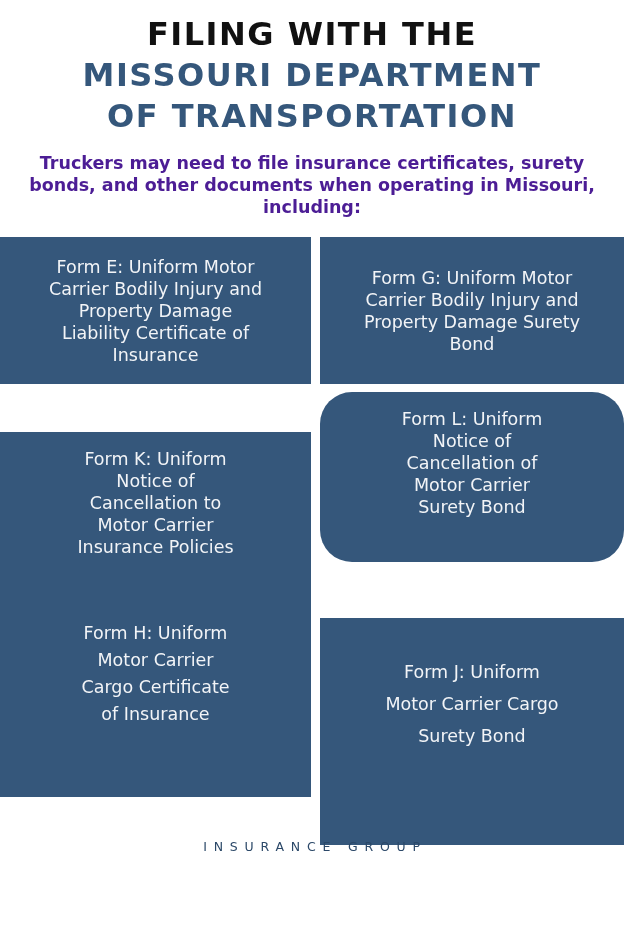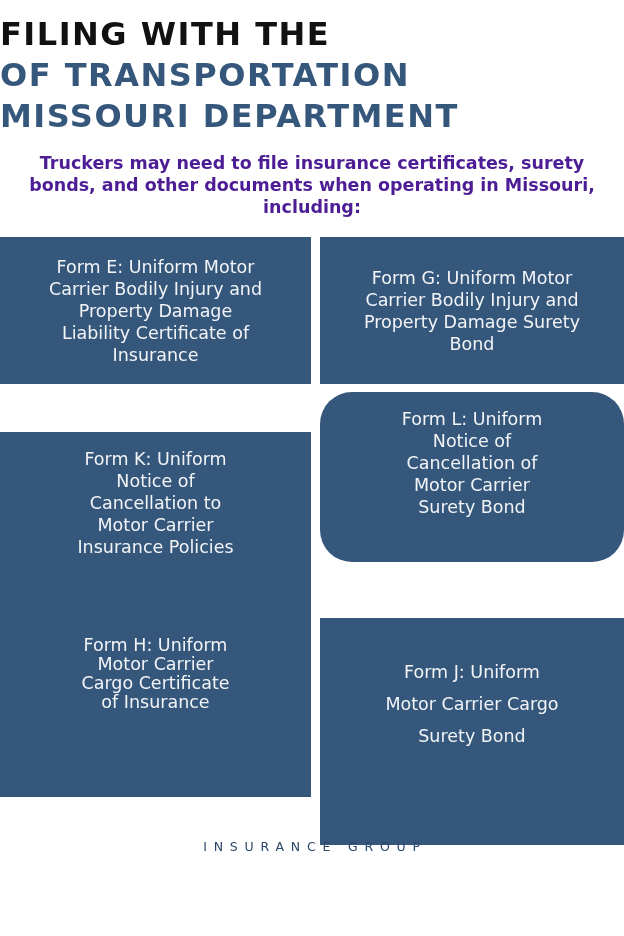--- a/index.html
+++ b/index.html
@@ -1,36 +1,36 @@
 <!DOCTYPE html>
 <html><head>
   <meta charset="utf-8">
   <style>
     html, body { margin: 0; padding: 0; background: #ffffff; }
     body { width: 624px; height: 936px; position: relative; overflow: hidden; font-family: "DejaVu Sans", sans-serif; }
-    .title-wrap { position: absolute; top: 14px; left: 0; width: 624px; }
+    .title-wrap { position: absolute; top: 14px; left: 0; width: 624px; text-align: center; }
     .title-line { font-family: "DejaVu Sans", sans-serif; font-weight: bold; font-size: 32px; line-height: 41px; letter-spacing: 1.5px; }
     .title-black { color: #111111; }
     .title-blue { color: #35577b; }
     .subtitle { position: absolute; top: 152px; left: 20px; width: 584px; text-align: center; font-family: "DejaVu Sans", sans-serif; font-weight: bold; font-size: 17.5px; line-height: 22px; color: #4c1d95; }
     .grid { position: absolute; top: 237px; left: 0; width: 624px; }
     .box { position: absolute; background: #35577b; color: #f2f4f7; display: flex; align-items: center; justify-content: center; text-align: center; font-family: "DejaVu Sans", sans-serif; font-size: 17.5px; line-height: 22px; box-sizing: border-box; padding: 0 22px; }
-    .box.r3 { line-height: 19px; }
+    .box.r3 { line-height: 27px; }
     .box .txt { white-space: pre-line; }
     .logo { position: absolute; top: 838px; left: 0; width: 624px; text-align: center; }
     .logo-word { font-family: "DejaVu Sans", sans-serif; font-size: 56px; line-height: 56px; color: #1c3a60; letter-spacing: -1px; }
     .logo-sub { font-family: "DejaVu Sans", sans-serif; font-size: 12.5px; letter-spacing: 6.8px; color: #2b4868; margin-top: 1px; padding-left: 6px; }
   </style>
 </head>
 <body>
 
 <div class="title-wrap">
   <div class="title-line title-black">FILING WITH THE</div>
+  <div class="title-line title-blue">MISSOURI DEPARTMENT</div>
   <div class="title-line title-blue">OF TRANSPORTATION</div>
-  <div class="title-line title-blue">MISSOURI DEPARTMENT</div>
 </div>
 
 <div class="subtitle">Truckers may need to file insurance certificates, surety bonds, and other documents when operating in Missouri, including:</div>
 
 <div class="grid">
   <div class="box" style="top:0;left:0;width:311px;height:147px;">
     <span class="txt">Form E: Uniform Motor
 Carrier Bodily Injury and
 Property Damage
 Liability Certificate of

